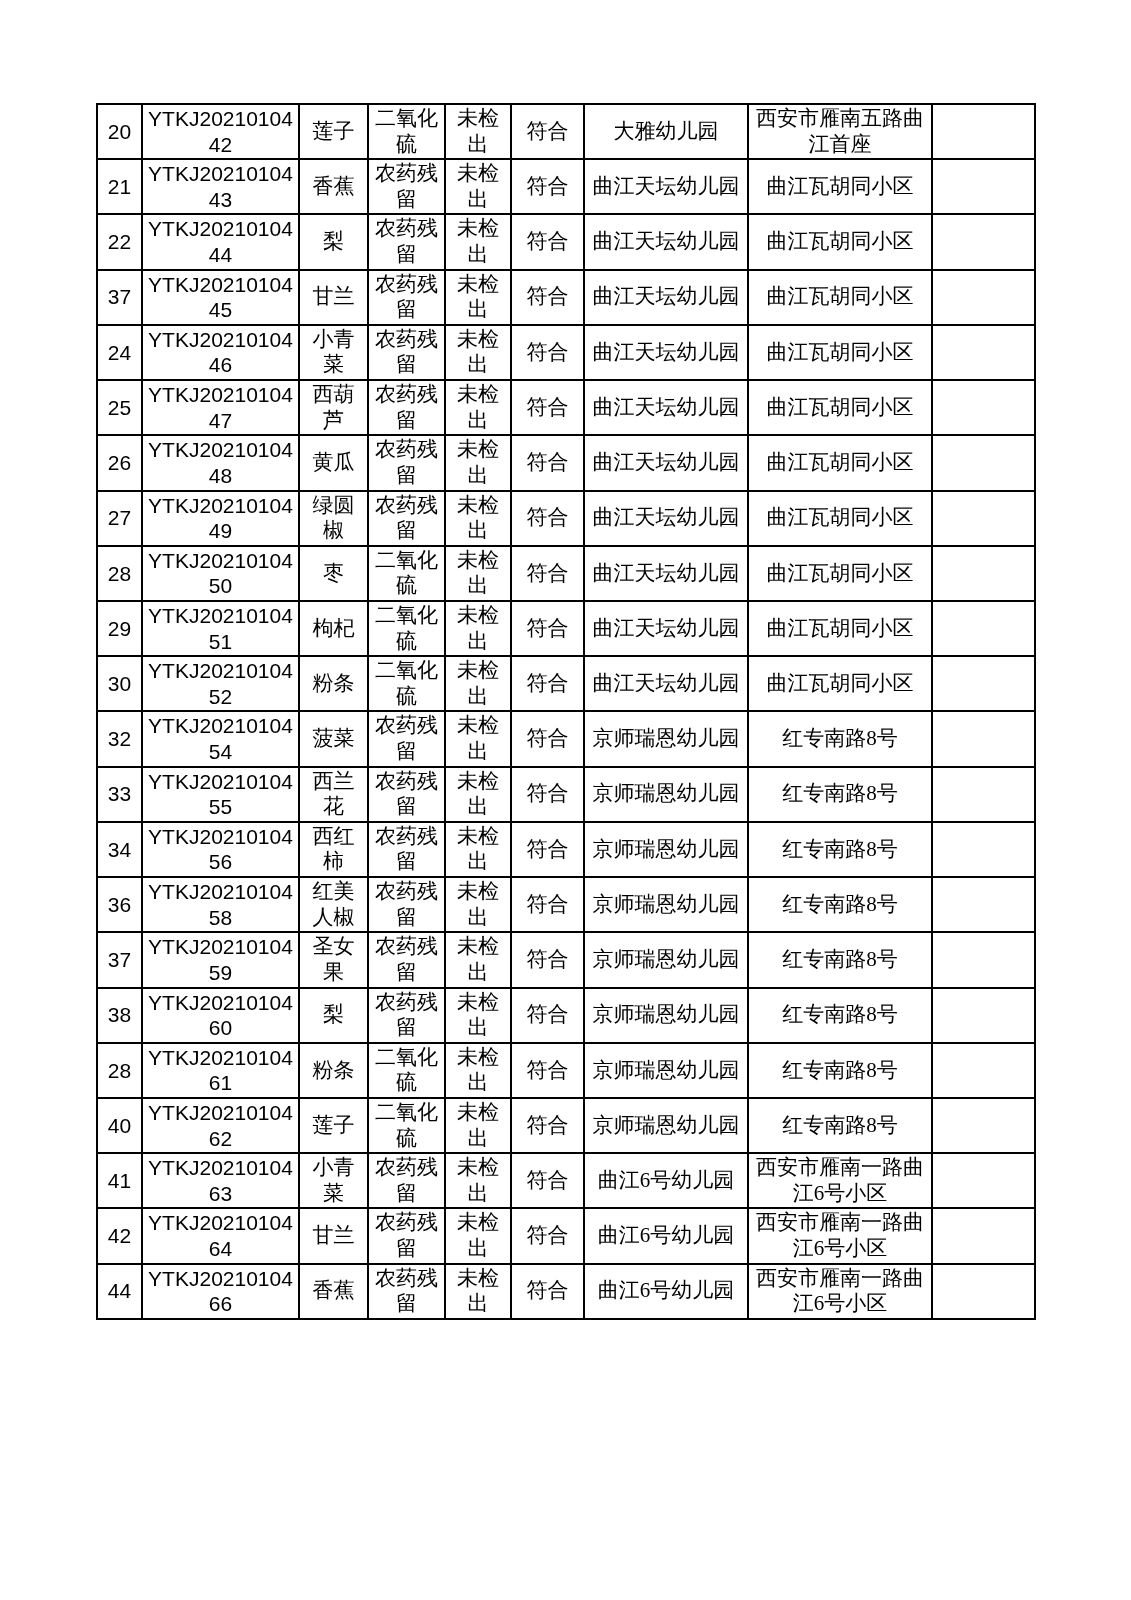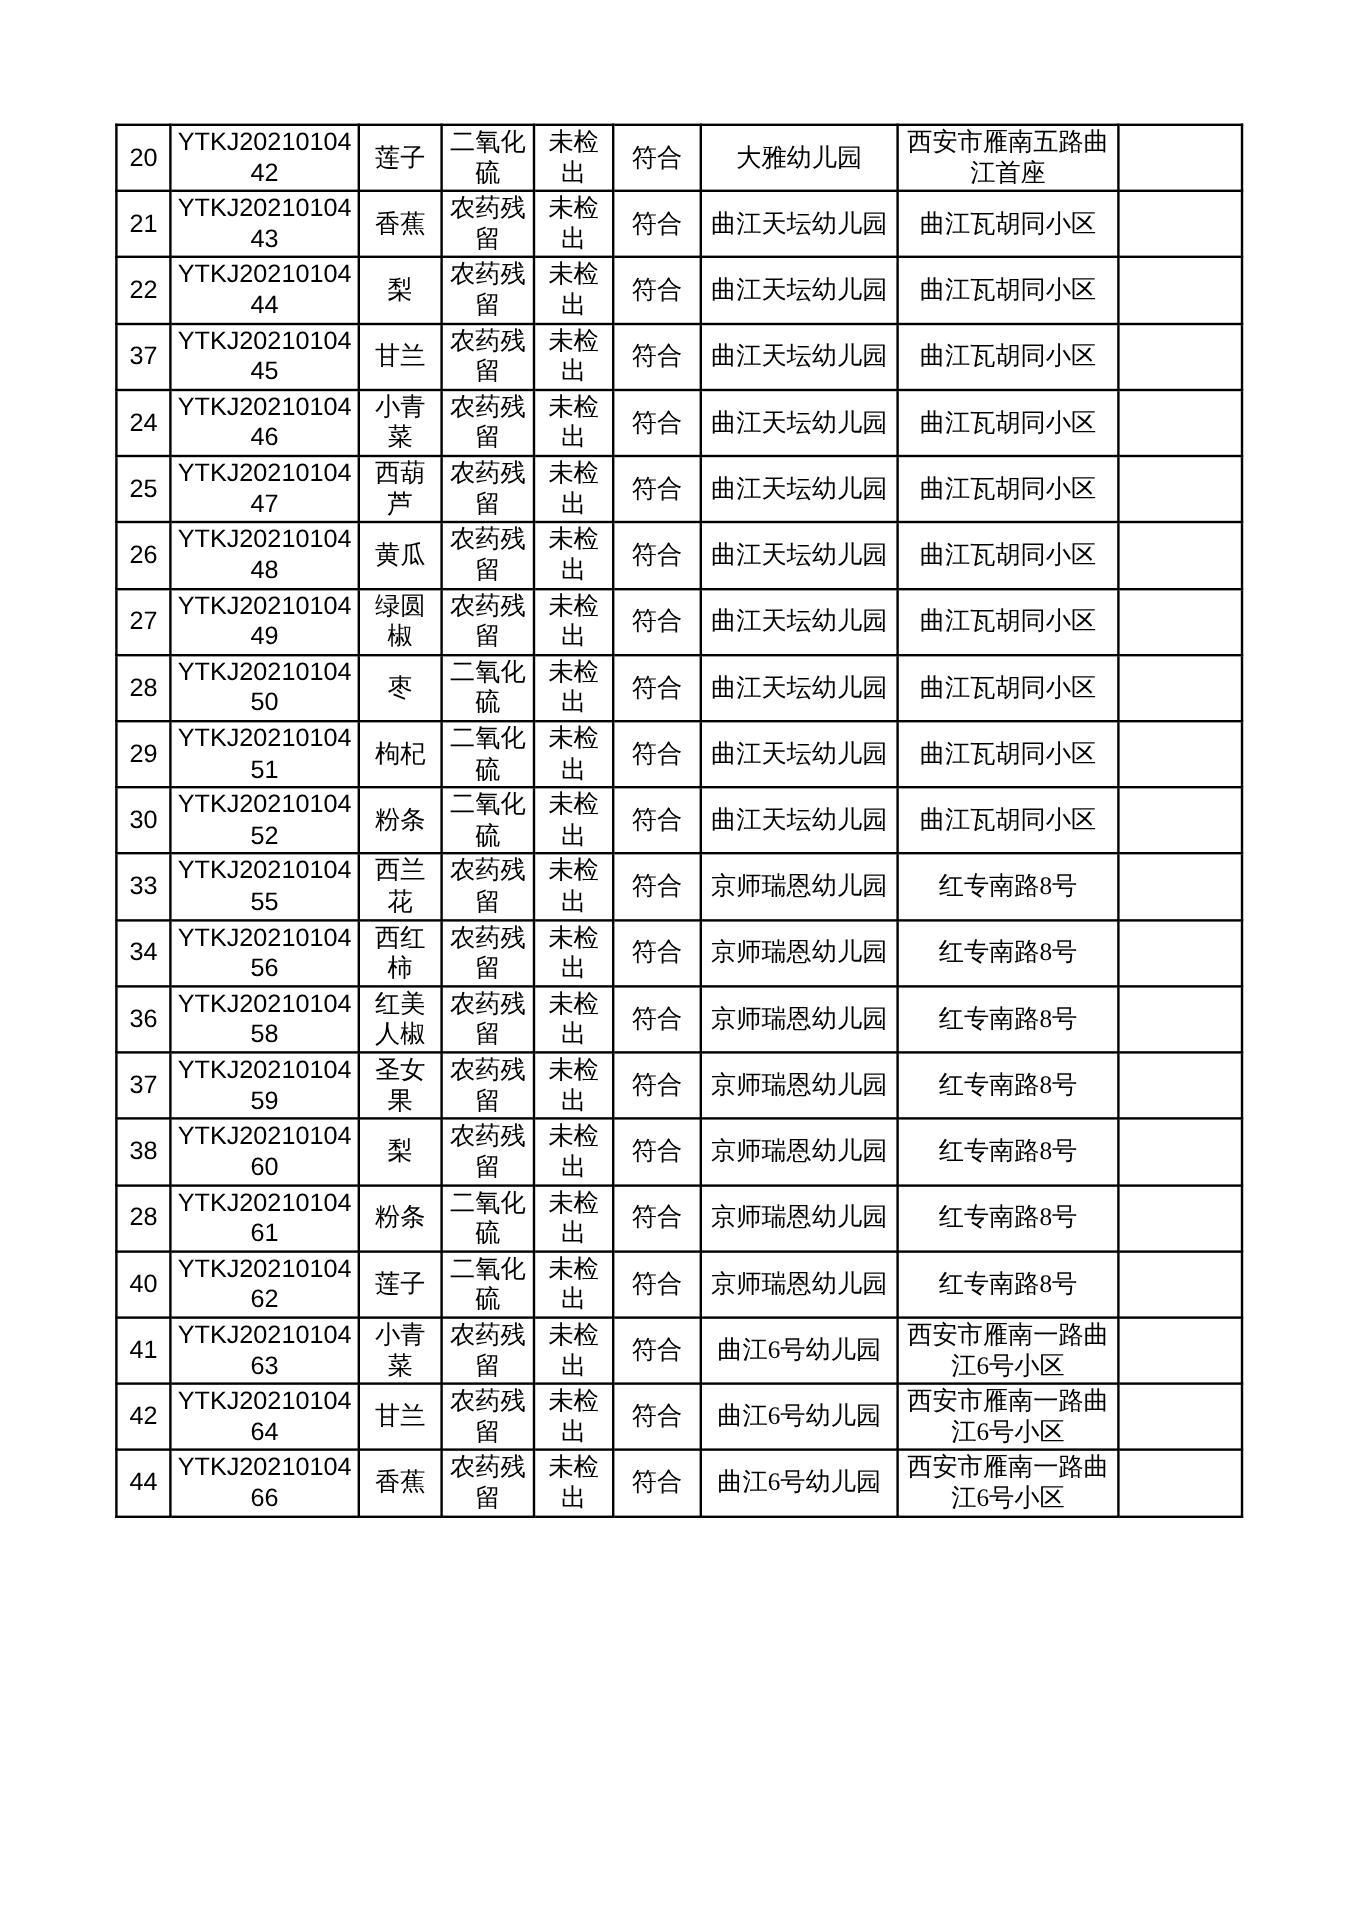--- a/index.html
+++ b/index.html
@@ -193,20 +193,31 @@
     <td class="c-id">YTKJ2021010452</td>
     <td class="c-name">粉条</td>
     <td class="c-item">二氧化硫</td>
     <td class="c-result">未检出</td>
     <td class="c-concl">符合</td>
     <td class="c-org">曲江天坛幼儿园</td>
     <td class="c-addr">曲江瓦胡同小区</td>
     <td class="c-remark"></td>
   </tr>
         <tr>
+    <td class="c-no">32</td>
+    <td class="c-id">YTKJ2021010454</td>
+    <td class="c-name">菠菜</td>
+    <td class="c-item">农药残留</td>
+    <td class="c-result">未检出</td>
+    <td class="c-concl">符合</td>
+    <td class="c-org">京师瑞恩幼儿园</td>
+    <td class="c-addr">红专南路8号</td>
+    <td class="c-remark"></td>
+  </tr>
+        <tr>
     <td class="c-no">33</td>
     <td class="c-id">YTKJ2021010455</td>
     <td class="c-name">西兰花</td>
     <td class="c-item">农药残留</td>
     <td class="c-result">未检出</td>
     <td class="c-concl">符合</td>
     <td class="c-org">京师瑞恩幼儿园</td>
     <td class="c-addr">红专南路8号</td>
     <td class="c-remark"></td>
   </tr>

